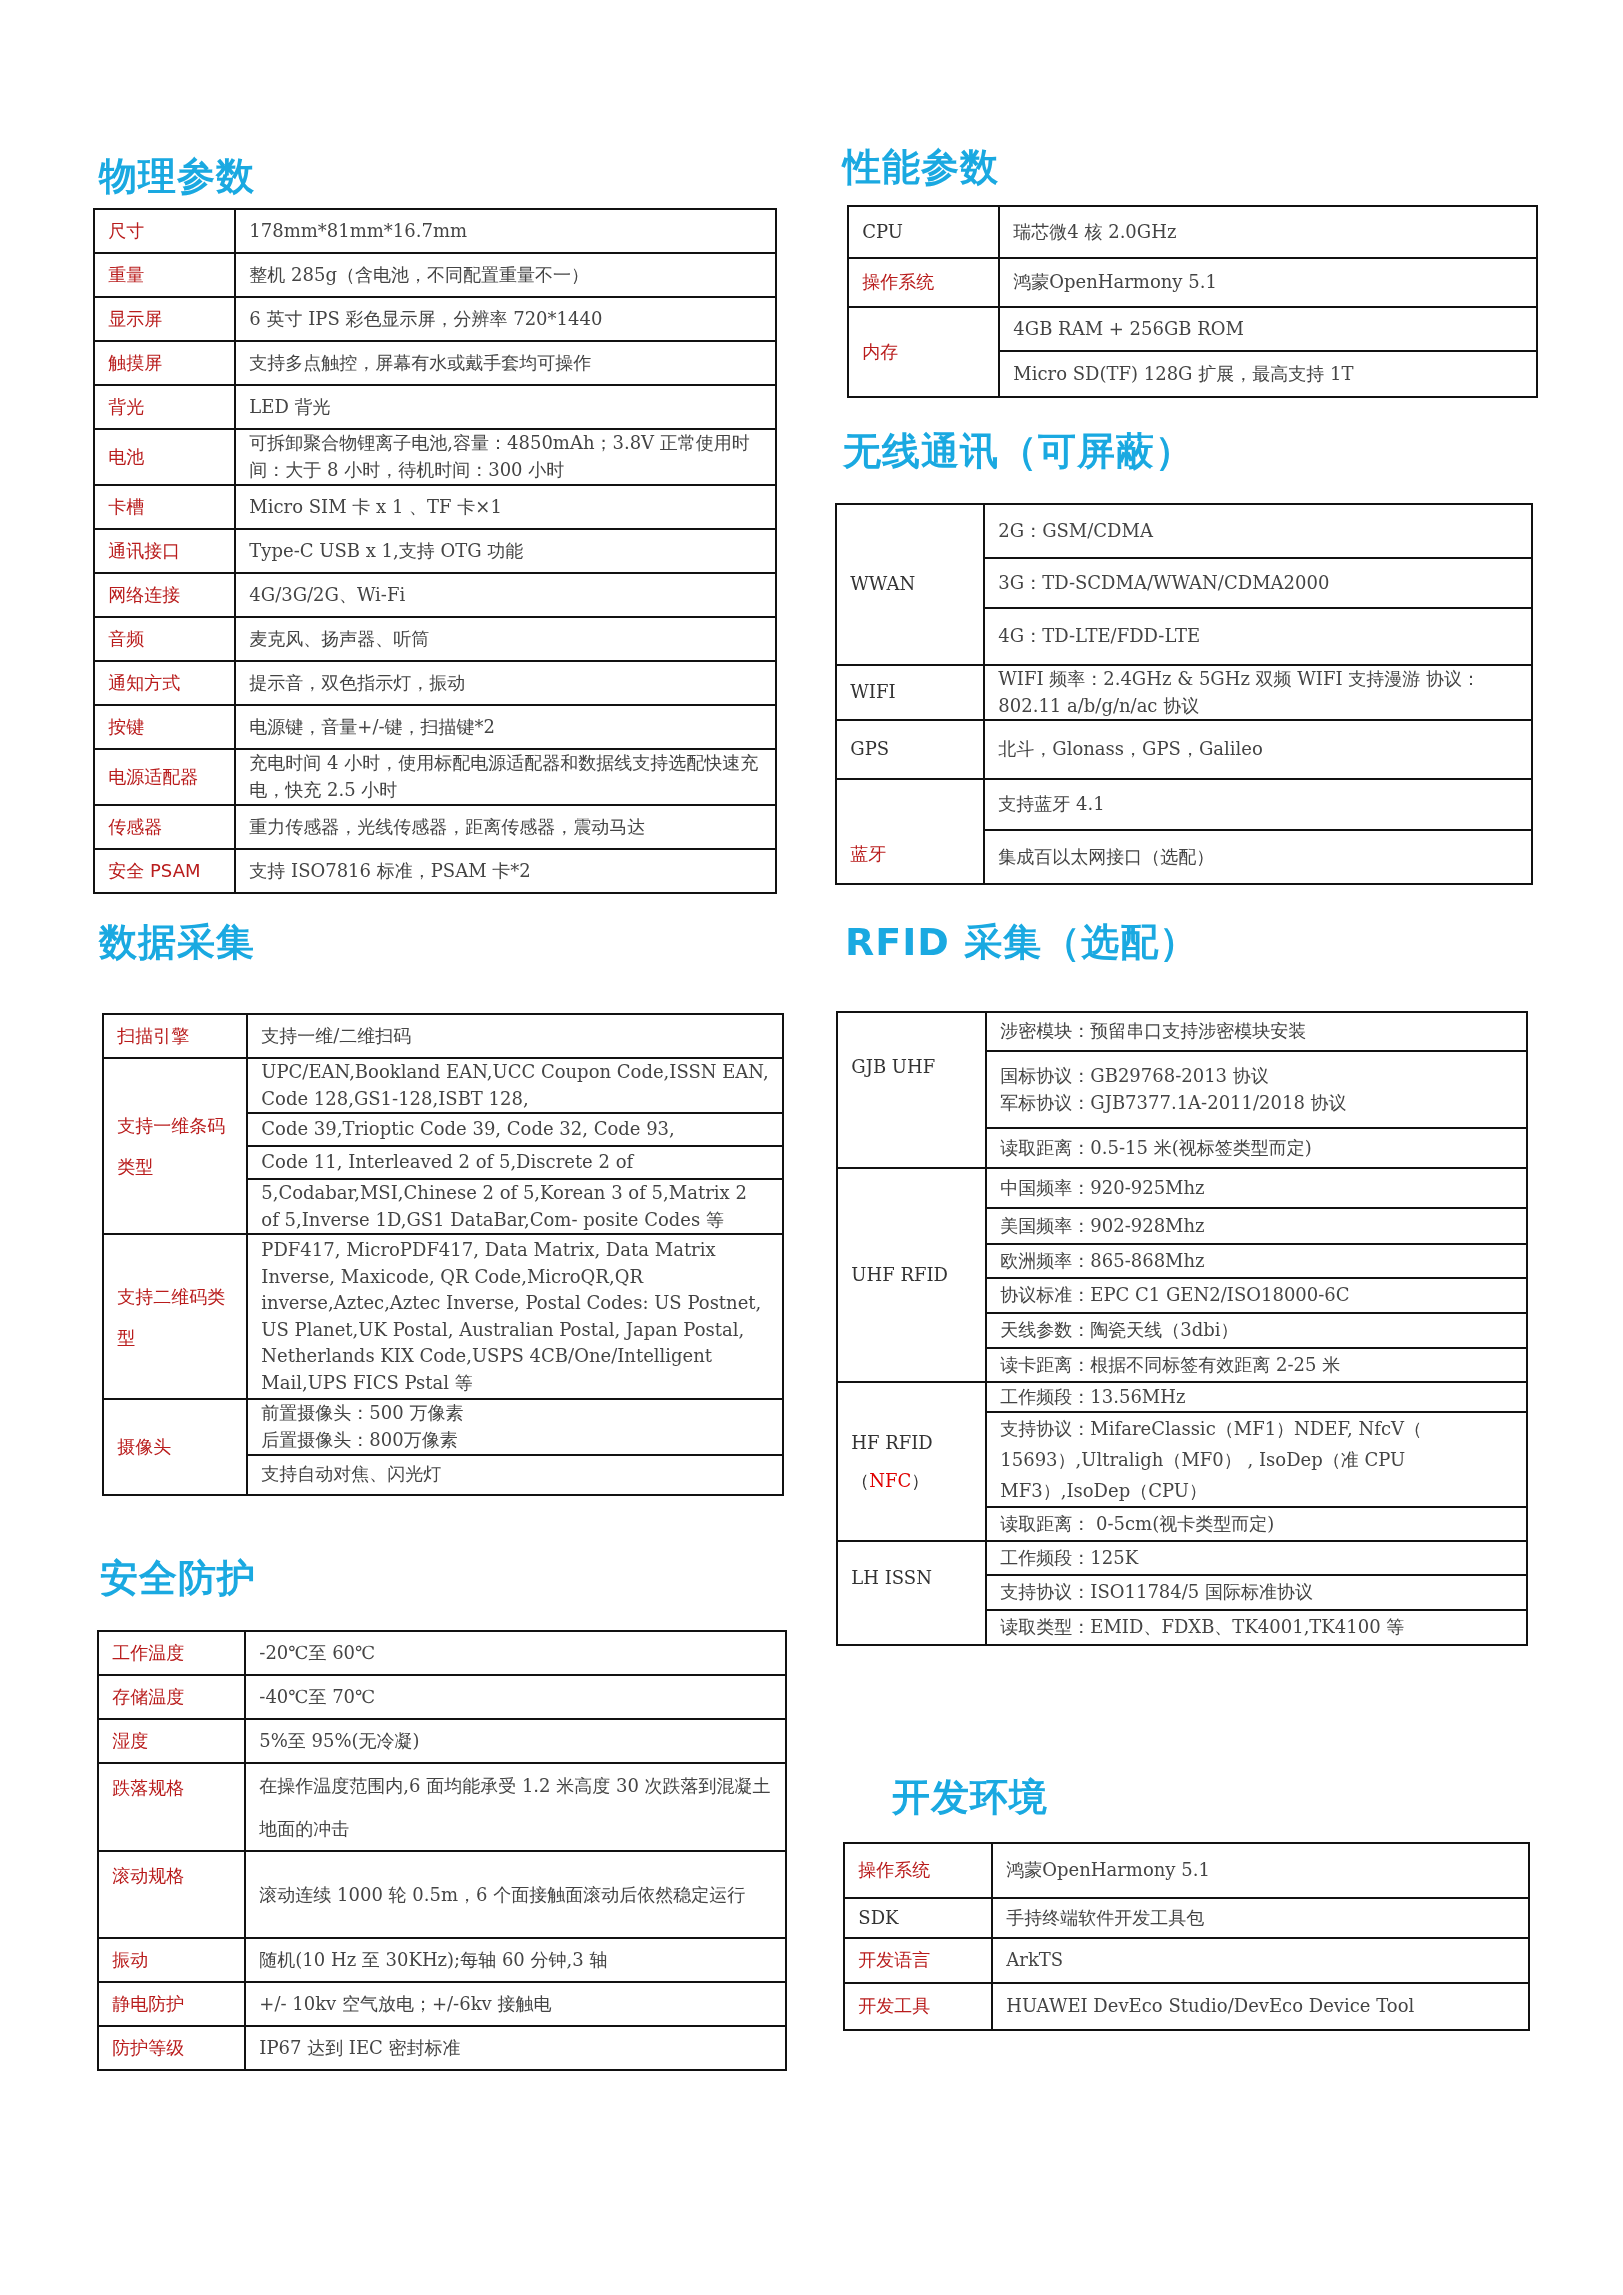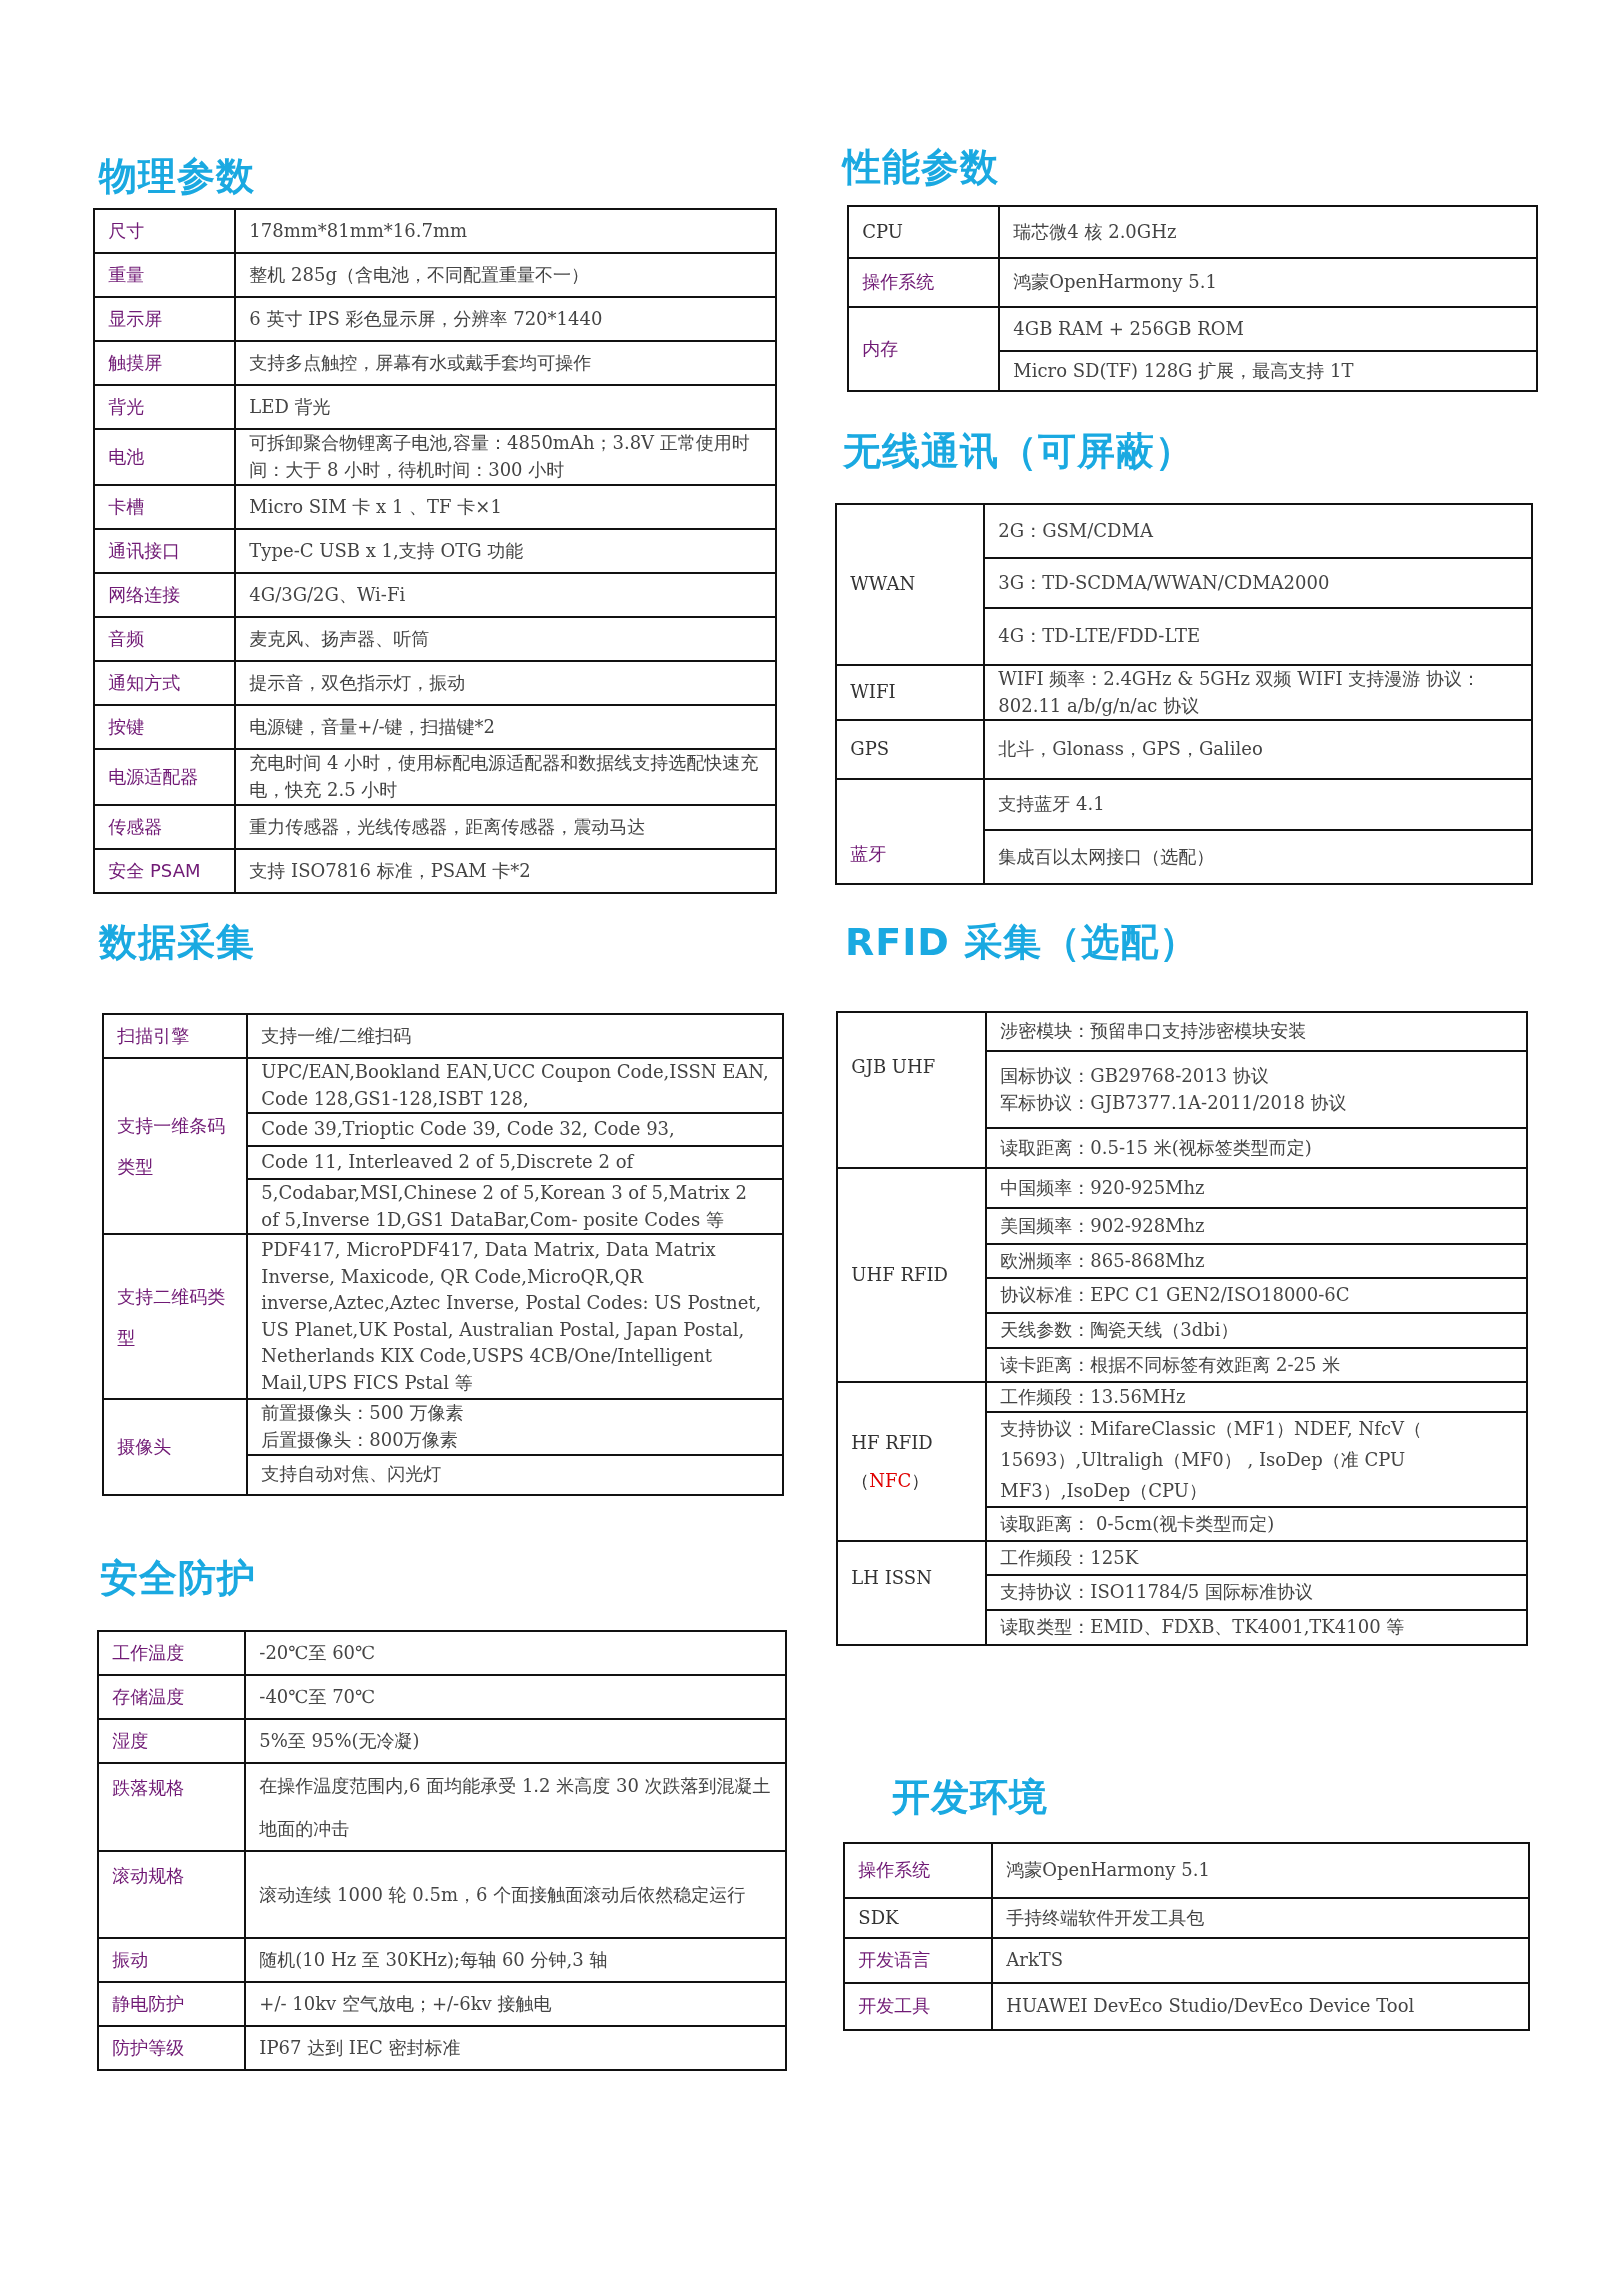--- a/index.html
+++ b/index.html
@@ -3,21 +3,21 @@
 <meta charset="utf-8">
 <style>
   html, body { margin: 0; padding: 0; background: #ffffff; }
   body { width: 1623px; height: 2295px; position: relative; overflow: hidden;
          font-family: "DejaVu Serif", "Liberation Serif", serif; color: #3a3a3a; }
   .heading { position: absolute; font-family: "DejaVu Sans", "Liberation Sans", sans-serif;
              font-weight: bold; font-size: 38px; line-height: 1; color: #1aa9e1; white-space: nowrap; letter-spacing: 1px; }
   .spec { position: absolute; border-collapse: collapse; table-layout: fixed; }
   .spec td { border: 2px solid #111111; padding: 0 13.3px; vertical-align: middle;
              font-size: 18px; line-height: 26.6px; color: #3c3c3c; }
-  .spec td.k { font-family: "DejaVu Sans", "Liberation Sans", sans-serif; color: #701a75; }
+  .spec td.k { font-family: "DejaVu Sans", "Liberation Sans", sans-serif; color: #b91c1c; }
   .spec td.k.plain { font-family: "DejaVu Serif", "Liberation Serif", serif; color: #333; }
   .spec td.v { color: #444; }
   .nfc { color: #e00000; }
 </style>
 </head>
 <body>
 
 <div class="heading" style="left:99px;top:121px;margin-top:36px;">物理参数</div>
 <table class="spec" style="left:93px;top:208px;width:684px;">
   <colgroup>
@@ -100,21 +100,21 @@
         <td class="v">瑞芯微4 核 2.0GHz</td>
       </tr>
   <tr style="height:49px">
         <td class="k">操作系统</td>
         <td class="v">鸿蒙OpenHarmony  5.1</td>
       </tr>
   <tr style="height:44px">
         <td class="k" rowspan="2">内存</td>
         <td class="v">4GB RAM + 256GB ROM</td>
       </tr>
-  <tr style="height:40px">
+  <tr style="height:46px">
         <td class="v">Micro SD(TF) 128G 扩展，最高支持 1T</td>
       </tr>
 </tbody>
   </table>
 
 <div class="heading" style="left:843px;top:432px;">无线通讯（可屏蔽）</div>
 <table class="spec" style="left:835px;top:503px;width:698px;">
   <colgroup>
       <col style="width:148px">
       <col>

